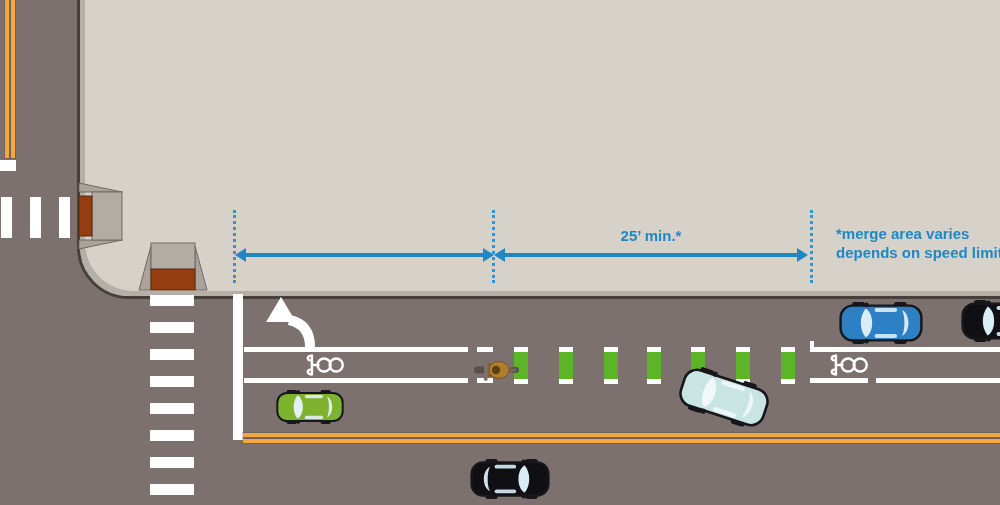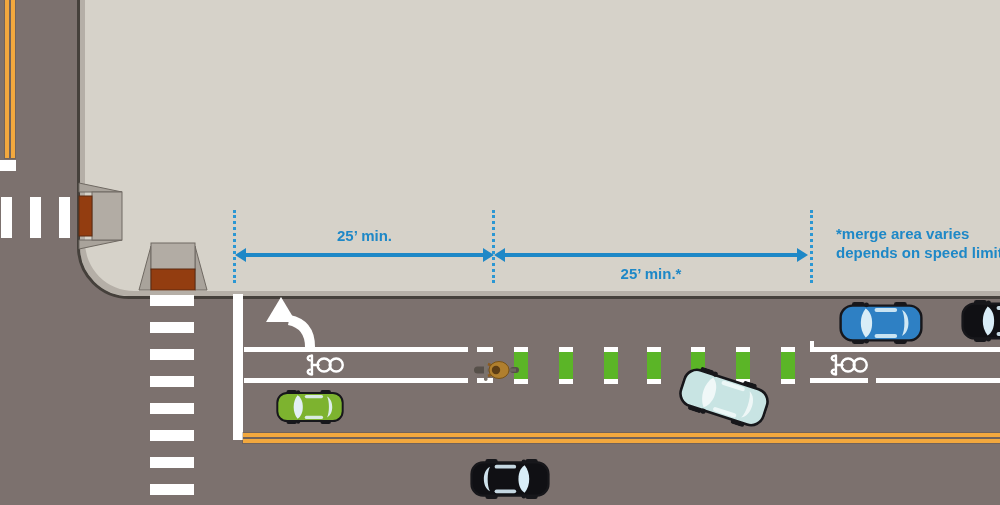--- a/index.html
+++ b/index.html
@@ -176,21 +176,20 @@
       <use href="#car"></use>
     </svg>
 
   <div class="guide" style="left:233px;"></div>
   <div class="guide" style="left:492px;"></div>
   <div class="guide" style="left:810px;"></div>
 
   <div class="dim-arrow" style="left:246px;width:237px;"></div>
   <div class="dim-arrow" style="left:505px;width:292px;"></div>
 
-  <div class="dim-label" style="left:246px;width:237px;">25’ min.</div>
-  <div class="dim-label" style="left:505px;width:292px;margin-top:38px;">25’ min.*</div>
+  <div class="dim-label" style="left:505px;width:292px;">25’ min.*</div>
 
   <div class="note">
     <div>*merge area varies</div>
     <div>depends on speed limit</div>
   </div>
 
 </div>
 
 </body></html>

